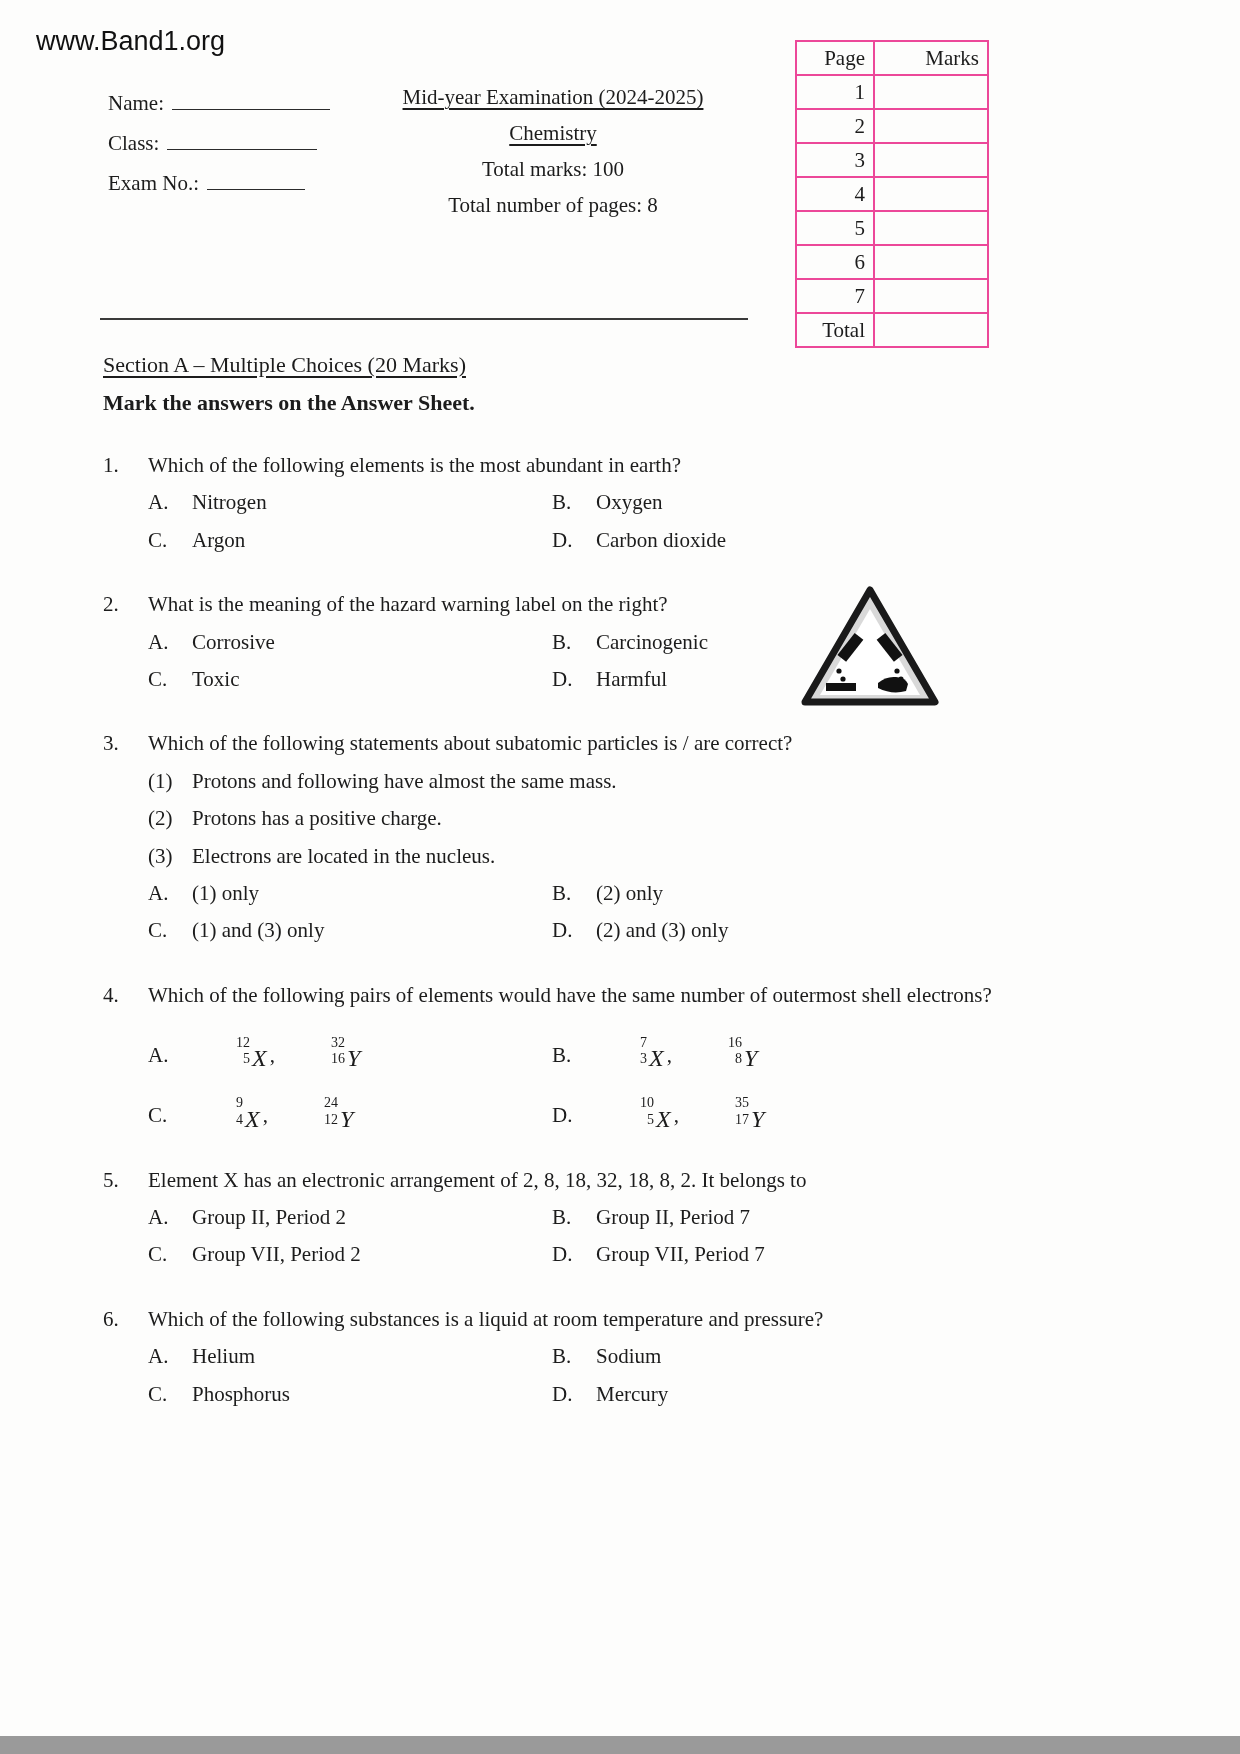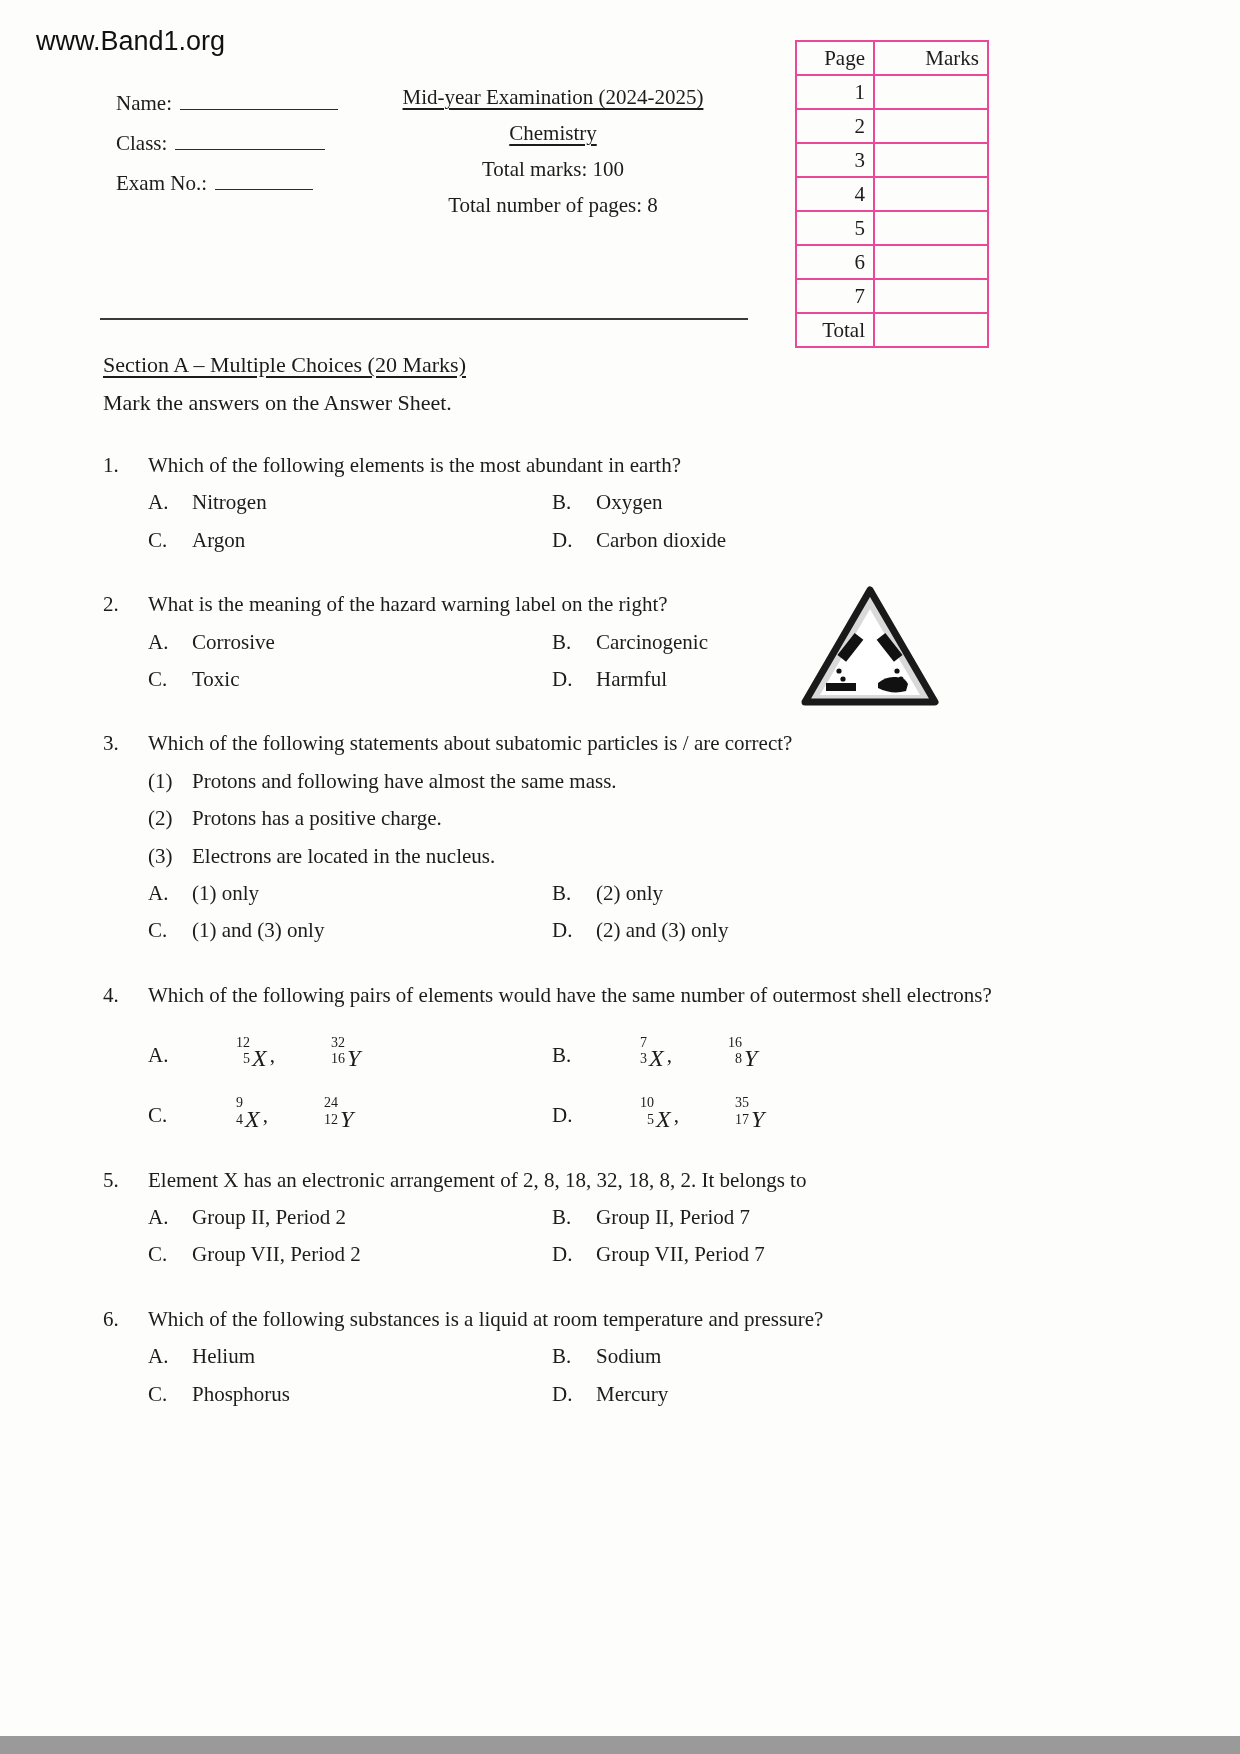--- a/index.html
+++ b/index.html
@@ -16,35 +16,35 @@
   }
   
   .marks-table { position:absolute; top:40px; left:795px; border-collapse:collapse; font-size:21px; }
   .marks-table th, .marks-table td {
     border:2px solid #ec4899; font-weight:normal; text-align:right;
     padding:2px 8px; height:34px; vertical-align:middle;
   }
   .marks-table .col-page { width:78px; }
   .marks-table .col-marks { width:114px; }
   
-  .student-fields { position:absolute; top:88px; left:116px; }
+  .student-fields { position:absolute; top:88px; left:108px; }
   .student-row { margin-bottom:12px; white-space:nowrap; }
   .blank { display:inline-block; border-bottom:1.5px solid #2b2b2b; height:22px; margin-left:8px; vertical-align:baseline; }
   .blank-name { width:158px; }
   .blank-class { width:150px; }
   .blank-exam { width:98px; }
   
   .exam-header { position:absolute; top:85px; left:318px; width:470px; text-align:center; }
   .exam-header .line { margin-bottom:11px; }
   .u { text-decoration:underline; text-underline-offset:4px; }
   .rule { position:absolute; top:318px; left:100px; width:648px; border-top:2px solid #3a3a3a; }
   
   .content { position:absolute; top:352px; left:103px; width:1012px; }
   .section-title { display:inline-block; font-weight:normal; font-size:22px; text-decoration:underline; text-underline-offset:4px; }
-  .section-instruction { font-weight:normal; font-size:22px; margin-top:12px; }
+  .section-instruction { font-weight:bold; font-size:22px; margin-top:12px; }
   .question { margin-top:34px; }
   .q-line { display:flex; line-height:1.45; }
   .q-num { flex:0 0 45px; }
   .q-text { flex:1; }
   .options { margin-left:45px; display:grid; grid-template-columns:404px 1fr; }
   .option { display:flex; margin-top:8px; line-height:1.4; }
   .opt-letter { flex:0 0 44px; }
   .statements { margin-left:45px; }
   .statement { display:flex; margin-top:8px; line-height:1.4; }
   .st-num { flex:0 0 44px; }

